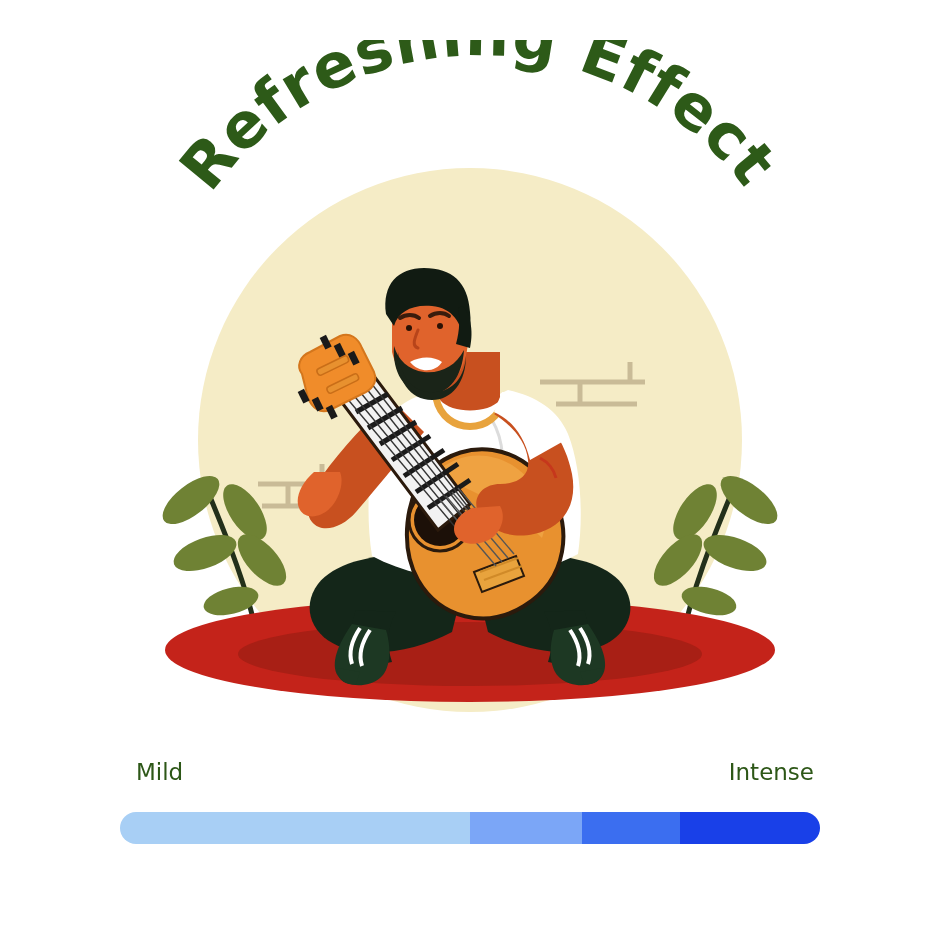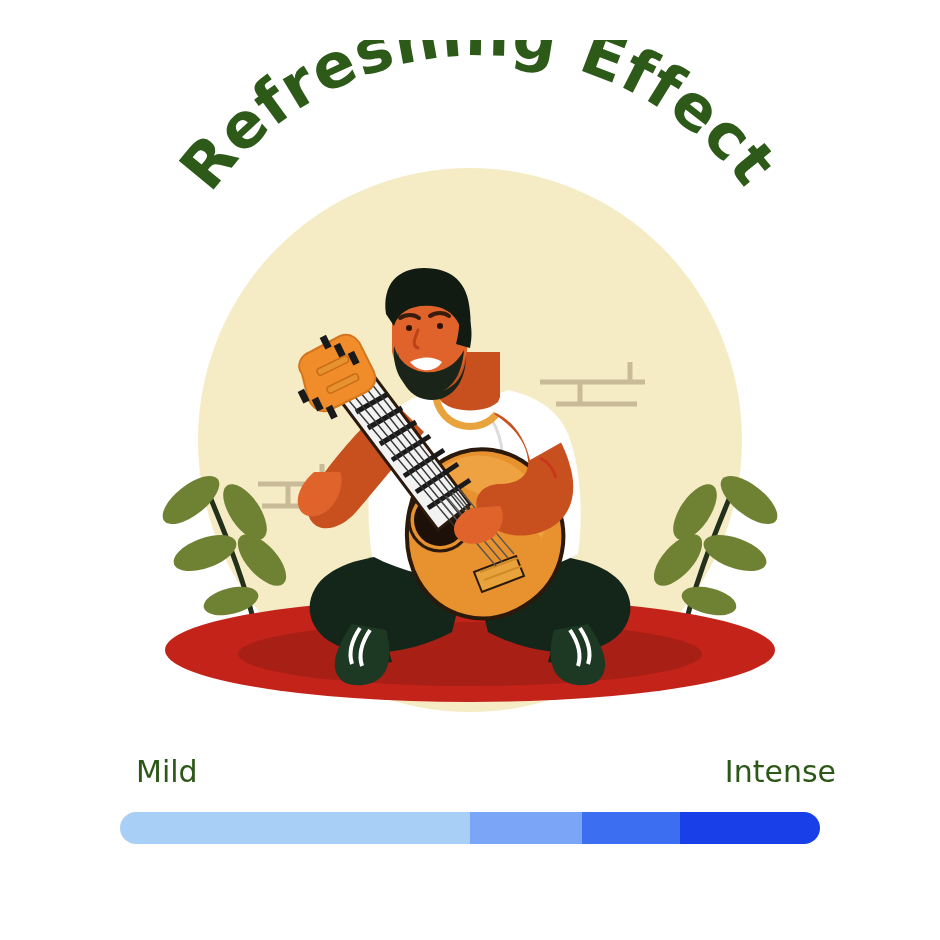--- a/index.html
+++ b/index.html
@@ -29,27 +29,27 @@
   
   .slider-block{
     position:absolute;left:0;top:752px;width:940px;height:130px;
   }
   .slider-labels{
     position:absolute;left:0;top:0;width:940px;height:44px;
   }
   .label-mild,.label-intense{
     position:absolute;top:0;
     font-family:"DejaVu Sans","Liberation Sans",sans-serif;
-    font-size:30px;
+    font-size:23px;
     color:#2d5717;
     line-height:40px;
     white-space:nowrap;
   }
   .label-mild{left:136px;}
-  .label-intense{right:104px;}
+  .label-intense{right:126px;}
 
   .track{
     position:absolute;left:120px;top:60px;
     width:700px;height:32px;
     border-radius:16px;
     overflow:hidden;
     display:flex;
   }
   .seg{height:100%;}
   .seg-0{flex:0 0 50%;}

